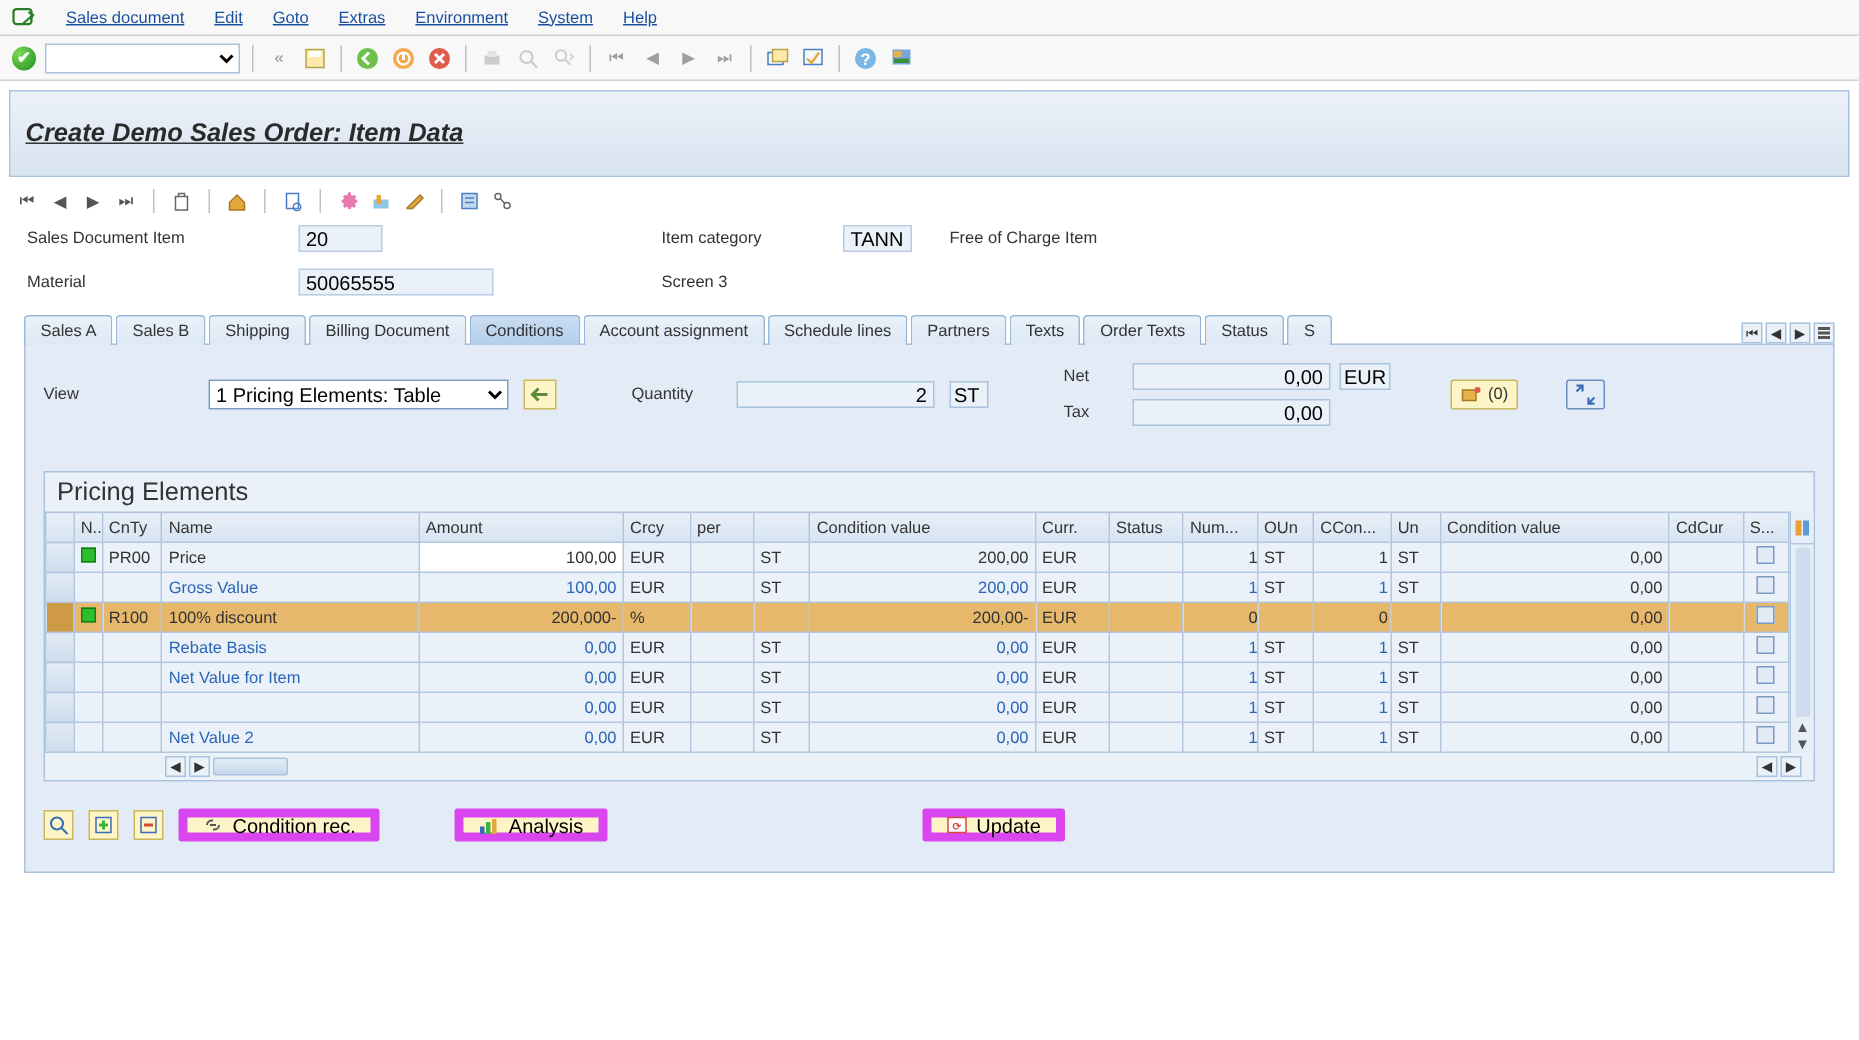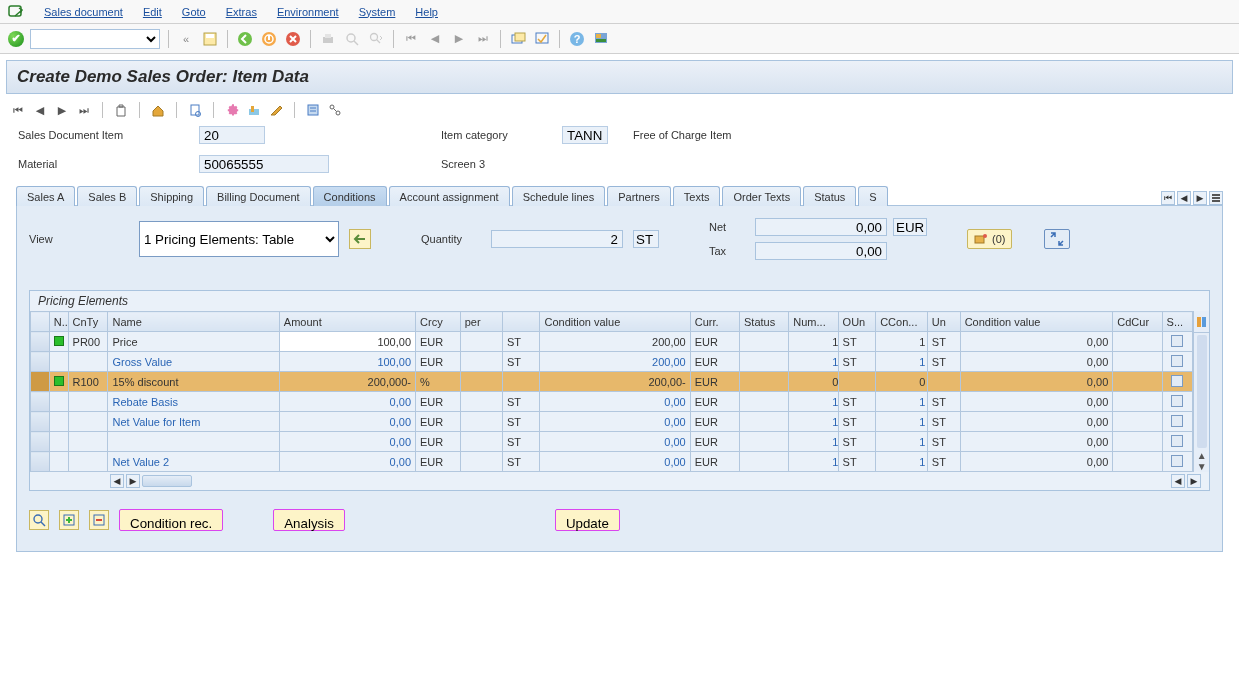--- a/index.html
+++ b/index.html
@@ -40,21 +40,22 @@
   .toolbar .ok-icon { width: 16px; height: 16px; border-radius: 50%; background: radial-gradient(circle at 30% 30%, #7ed957, #1a8f1a); display:inline-flex; align-items:center; justify-content:center; color:#fff; font-weight:bold; }
   .toolbar .cmdbox { width: 130px; height: 20px; border: 1px solid #a9c3de; background: #fff; }
   .toolbar .sep { width: 1px; height: 18px; background: #c0c0c0; margin: 0 2px; }
   .tb-btn { width: 18px; height: 18px; display: inline-flex; align-items:center; justify-content:center; border-radius:3px; }
 
   
   .title-bar {
     margin: 6px;
     background: linear-gradient(#ecf1f8, #d8e3f0);
     border: 1px solid #a9c3de;
-    padding: 6px 10px;
+    padding: 18px 10px;
+    text-decoration: underline;
   }
   .title-bar h1 { margin: 0; font-size: 17px; font-style: italic; font-weight: bold; color: #2a2a2a; }
 
   
   .nav-toolbar {
     margin: 0 6px 6px 6px;
     display: flex;
     align-items: center;
     gap: 6px;
     padding: 2px 4px;
@@ -65,21 +66,21 @@
   
   .header-fields {
     margin: 0 10px 12px 18px;
     display: grid;
     grid-template-columns: 170px 150px 70px 110px 60px auto;
     row-gap: 6px;
     align-items: center;
     gap: 11px;
   }
   .header-fields label { color: #333; }
-  .header-fields input.ro { border: 1px solid #b8cde4; background: #eaf1f9; height: 18px; padding: 1px 4px; width: 66px; }
+  .header-fields input.ro { border: 1px solid #b8cde4; background: #eaf1f9; height: 18px; padding: 1px 4px; width: 56px; }
   .header-fields input.wide { width: 130px; }
   .header-fields .desc { color: #333; }
 
   
   .tabstrip-wrap {
     margin: 0 16px;
     display: flex;
     align-items: flex-end;
     justify-content: space-between;
   }
@@ -113,37 +114,37 @@
     padding: 12px 12px 20px 12px;
   }
 
   .cond-top {
     display: flex;
     align-items: center;
     gap: 10px;
     margin-bottom: 30px;
   }
   .cond-top .lbl { width: 100px; }
-  .cond-top select { width: 200px; height: 36px; border: 1px solid #7a9bc4; background: #fff; }
+  .cond-top select { width: 200px; height: 20px; border: 1px solid #7a9bc4; background: #fff; }
   .back-btn { width:22px; height:20px; border:1px solid #c9b760; background:#fdf4c8; display:inline-flex; align-items:center; justify-content:center; }
   .cond-top input.qty { width:132px; height:18px; border:1px solid #a9c3de; background:#eaf1f9; text-align:right; padding-right:4px; }
   .cond-top input.unit { width:26px; height:18px; border:1px solid #a9c3de; background:#eaf1f9; padding-left:2px; }
   .cond-top input.money { width:132px; height:18px; border:1px solid #a9c3de; background:#eaf1f9; text-align:right; padding-right:4px; }
   .cond-top .vgroup { display:flex; flex-direction:column; gap:6px; }
   .cond-top .vrow { display:flex; align-items:center; gap:6px; }
 
   .pill-btn { border:1px solid #c9b760; background:#fdf4c8; height:20px; padding:0 6px; display:inline-flex; align-items:center; gap:4px; border-radius:2px; }
 
   
   .pricing-box {
     border: 1px solid #a9c3de;
     background: #eaf1f9;
     margin-top: 8px;
   }
-  .pricing-box .caption { padding: 3px 8px; font-size: 12px; color: #333; font-style: italic; }
+  .pricing-box .caption { padding: 3px 8px; font-size: 17px; color: #333; }
   .grid-wrap { display:flex; }
   .grid { border-collapse: collapse; width: 100%; table-layout: fixed; }
   .grid th, .grid td {
     border: 1px solid #b2c7de;
     padding: 2px 4px;
     height: 20px;
     font-size: 11px;
     white-space: nowrap;
     overflow: hidden;
   }
@@ -164,21 +165,21 @@
 
   .grid-scroll-right { width: 16px; background:#e6eef8; border-left:1px solid #b2c7de; display:flex; flex-direction:column; justify-content:space-between; align-items:center; }
   .grid-scroll-right .arrow { font-size:10px; color:#555; }
 
   .hscroll { display:flex; align-items:center; padding:2px 8px; gap:2px; }
   .hscroll .arrow { width:14px; height:14px; border:1px solid #a9c3de; background:#eaf1f9; display:inline-flex; align-items:center; justify-content:center; font-size:9px; }
   .hscroll .thumb { width: 50px; height: 12px; background: linear-gradient(#e5edf7,#c8d9ec); border:1px solid #a9c3de; border-radius:2px; }
 
   
   .bottom-row { display:flex; align-items:center; gap:10px; margin-top: 18px; }
-  .btn { border:1px solid #d946ef; background:#fdf4c8; height:22px; padding:0 10px; display:inline-flex; align-items:center; gap:6px; border-radius:2px; cursor:pointer;flex-direction:column; }
+  .btn { border:6px solid #d946ef; background:#fdf4c8; height:22px; padding:0 10px; display:inline-flex; align-items:center; gap:6px; border-radius:2px; cursor:pointer; }
   .small-icon-btn { width: 20px; height: 20px; border:1px solid #c9b760; background:#fdf4c8; display:inline-flex; align-items:center; justify-content:center; }
 
   svg { display:block; }
 
   .spacer { flex: 1; }
 </style>
 </head>
 <body>
 
 <div class="menubar">
@@ -519,21 +520,21 @@
               <td class="right blue">1</td>
               <td>ST</td>
               <td class="right">0,00</td>
               <td></td>
               <td style="text-align: center;"><span class="chk"></span></td>
             </tr>
             <tr class="yellow">
               <td class="rowSel"></td>
               <td><span class="green-box"></span></td>
               <td>R100</td>
-              <td>15% discount</td>
+              <td>100% discount</td>
               <td class="right">200,000-</td>
               <td>%</td>
               <td class="right"></td>
               <td></td>
               <td class="right">200,00-</td>
               <td>EUR</td>
               <td></td>
               <td class="right">0</td>
               <td></td>
               <td class="right">0</td>

